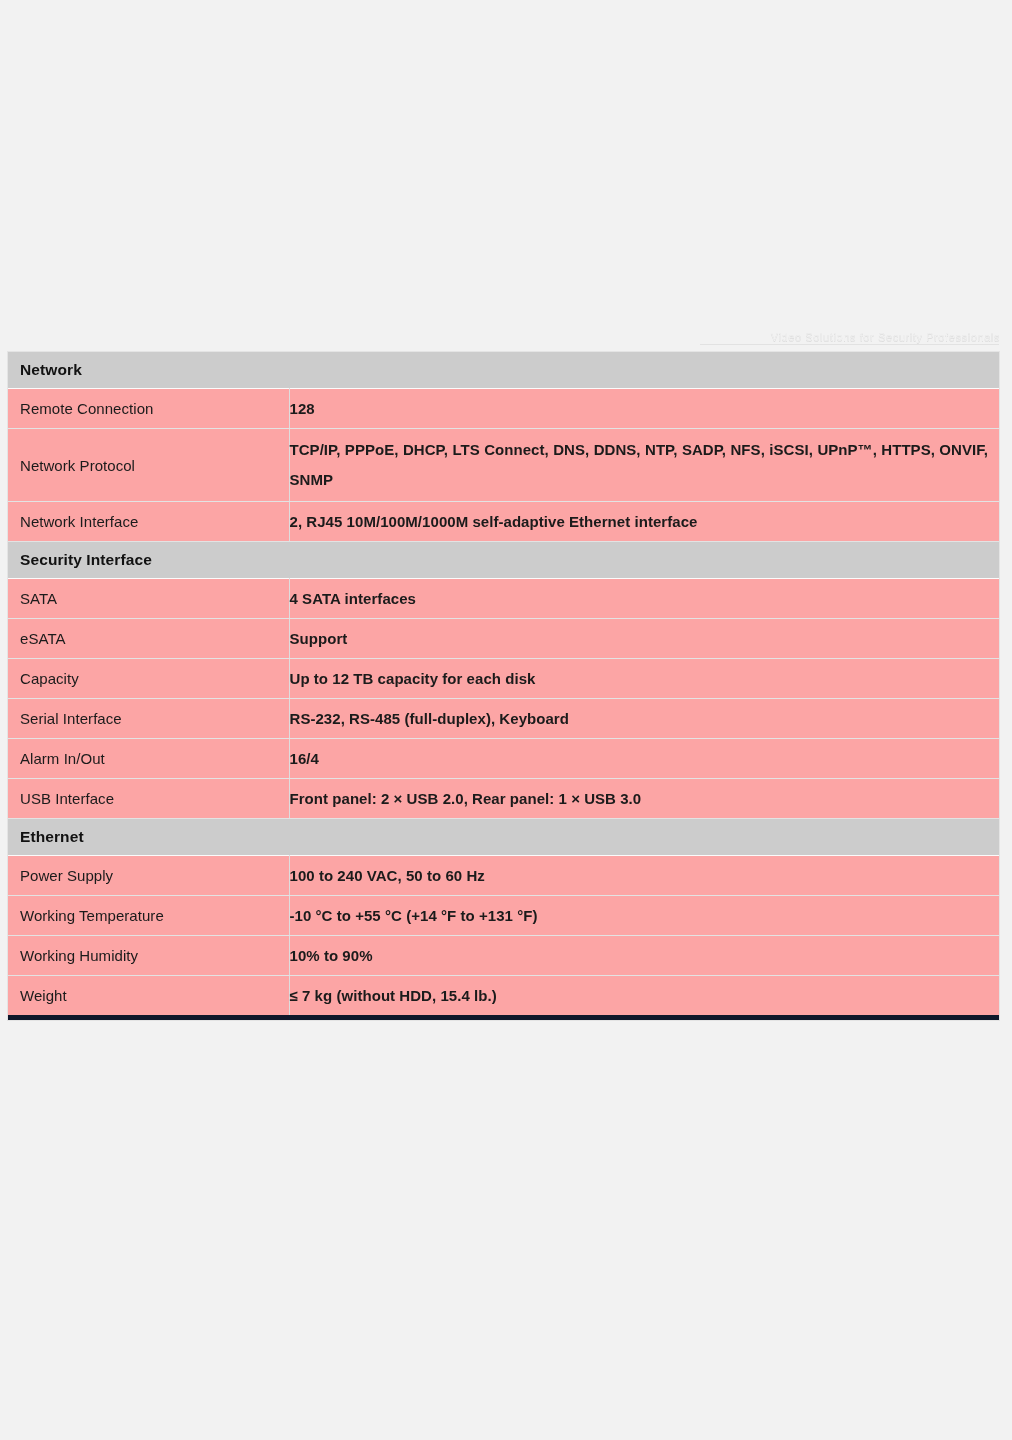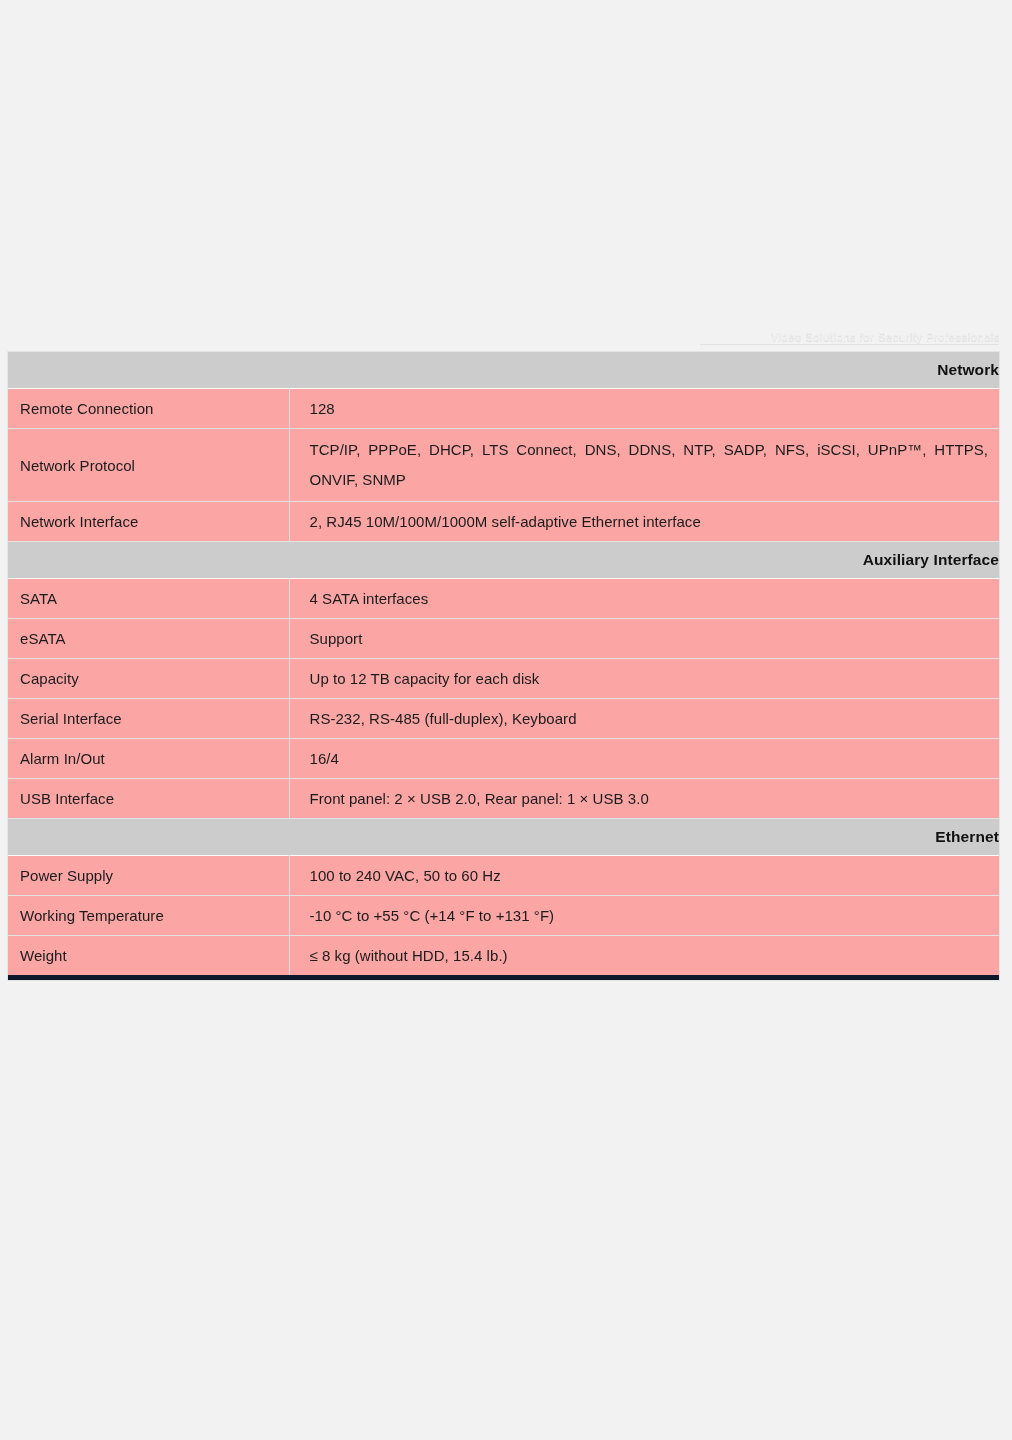--- a/index.html
+++ b/index.html
@@ -52,21 +52,21 @@
   }
 
   .spec-table col.c-label { width: 281px; }
   .spec-table col.c-value { width: 710px; }
 
   .spec-table tr.section-row > th {
     background: #cccccc;
     font-size: 15.5px;
     font-weight: bold;
     color: #111111;
-    text-align: right;
+    text-align: left;
     padding: 9px 0 9px 12px;
     height: 18px;
     border: 0;
     letter-spacing: 0.1px;
   }
 
   .spec-table td {
     background: #fca5a5;
     font-size: 15px;
     font-weight: normal;
@@ -77,22 +77,23 @@
     border-top: 1px solid #fbfbfb;
     letter-spacing: 0.05px;
     line-height: 19px;
   }
 
   .spec-table td.label-cell {
     border-right: 1px solid #dddddd;
   }
 
   .spec-table td.value-cell {
-    padding-left: 20px;
+    padding-left: 0;
     padding-right: 10px;
+    font-weight: bold;
   }
 
   .spec-table td.value-cell.justify {
     text-align: justify;
     text-align-last: left;
     line-height: 30px;
     padding-top: 6px;
     padding-bottom: 6px;
     padding-right: 11px;
   }
@@ -126,21 +127,21 @@
       </tr>
       <tr>
         <td class="label-cell">Network Protocol</td>
         <td class="value-cell justify">TCP/IP, PPPoE, DHCP, LTS Connect, DNS, DDNS, NTP, SADP, NFS, iSCSI, UPnP™, HTTPS, ONVIF, SNMP</td>
       </tr>
       <tr>
         <td class="label-cell">Network Interface</td>
         <td class="value-cell">2, RJ45 10M/100M/1000M self-adaptive Ethernet interface</td>
       </tr>
       <tr class="section-row">
-        <th colspan="2">Auxiliary Interface</th>
+        <th colspan="2">Security Interface</th>
       </tr>
       <tr>
         <td class="label-cell">SATA</td>
         <td class="value-cell">4 SATA interfaces</td>
       </tr>
       <tr>
         <td class="label-cell">eSATA</td>
         <td class="value-cell">Support</td>
       </tr>
       <tr>
@@ -164,17 +165,21 @@
       </tr>
       <tr>
         <td class="label-cell">Power Supply</td>
         <td class="value-cell">100 to 240 VAC, 50 to 60 Hz</td>
       </tr>
       <tr>
         <td class="label-cell">Working Temperature</td>
         <td class="value-cell">-10 °C to +55 °C (+14 °F to +131 °F)</td>
       </tr>
       <tr>
+        <td class="label-cell">Working Humidity</td>
+        <td class="value-cell">10% to 90%</td>
+      </tr>
+      <tr>
         <td class="label-cell">Weight</td>
-        <td class="value-cell">≤ 8 kg (without HDD, 15.4 lb.)</td>
+        <td class="value-cell">≤ 7 kg (without HDD, 15.4 lb.)</td>
       </tr>
     </tbody>
 </table>
 
 </body></html>

